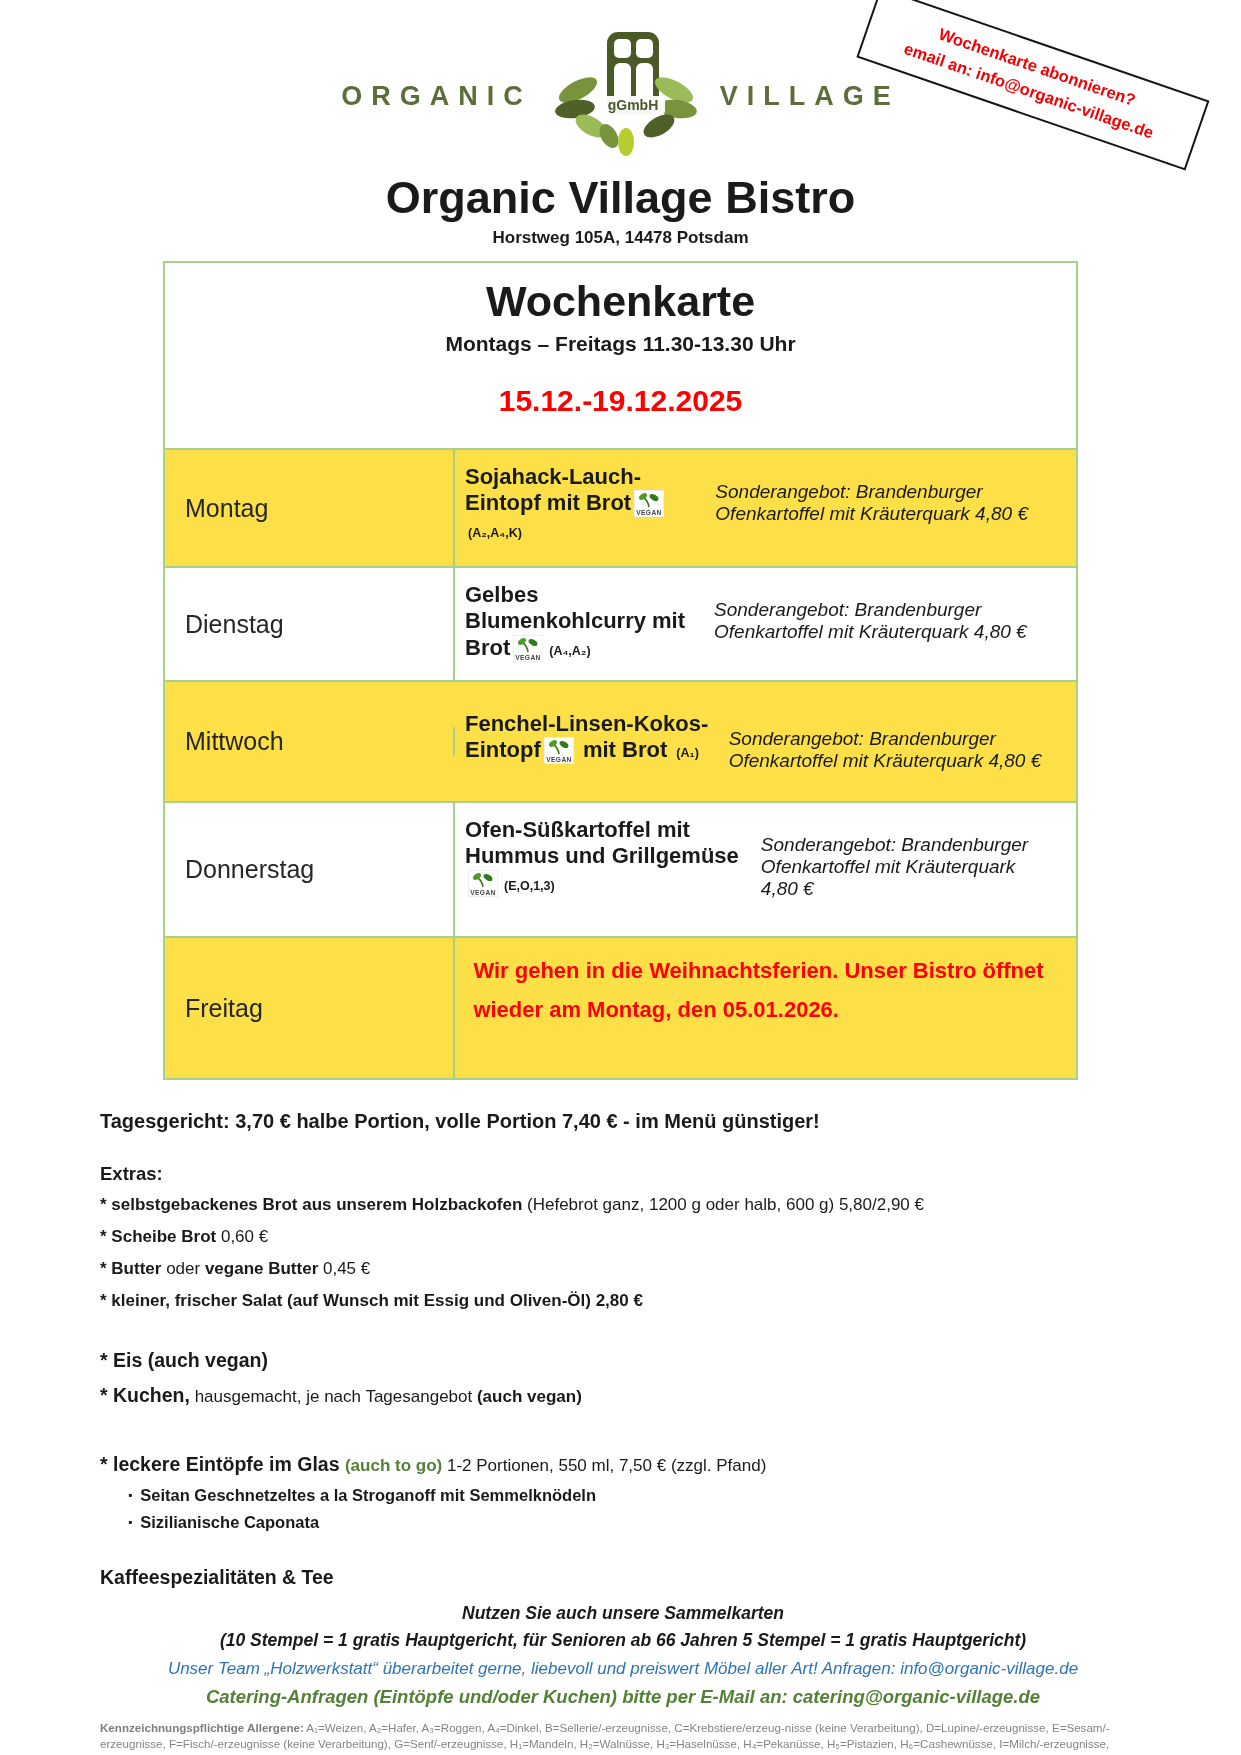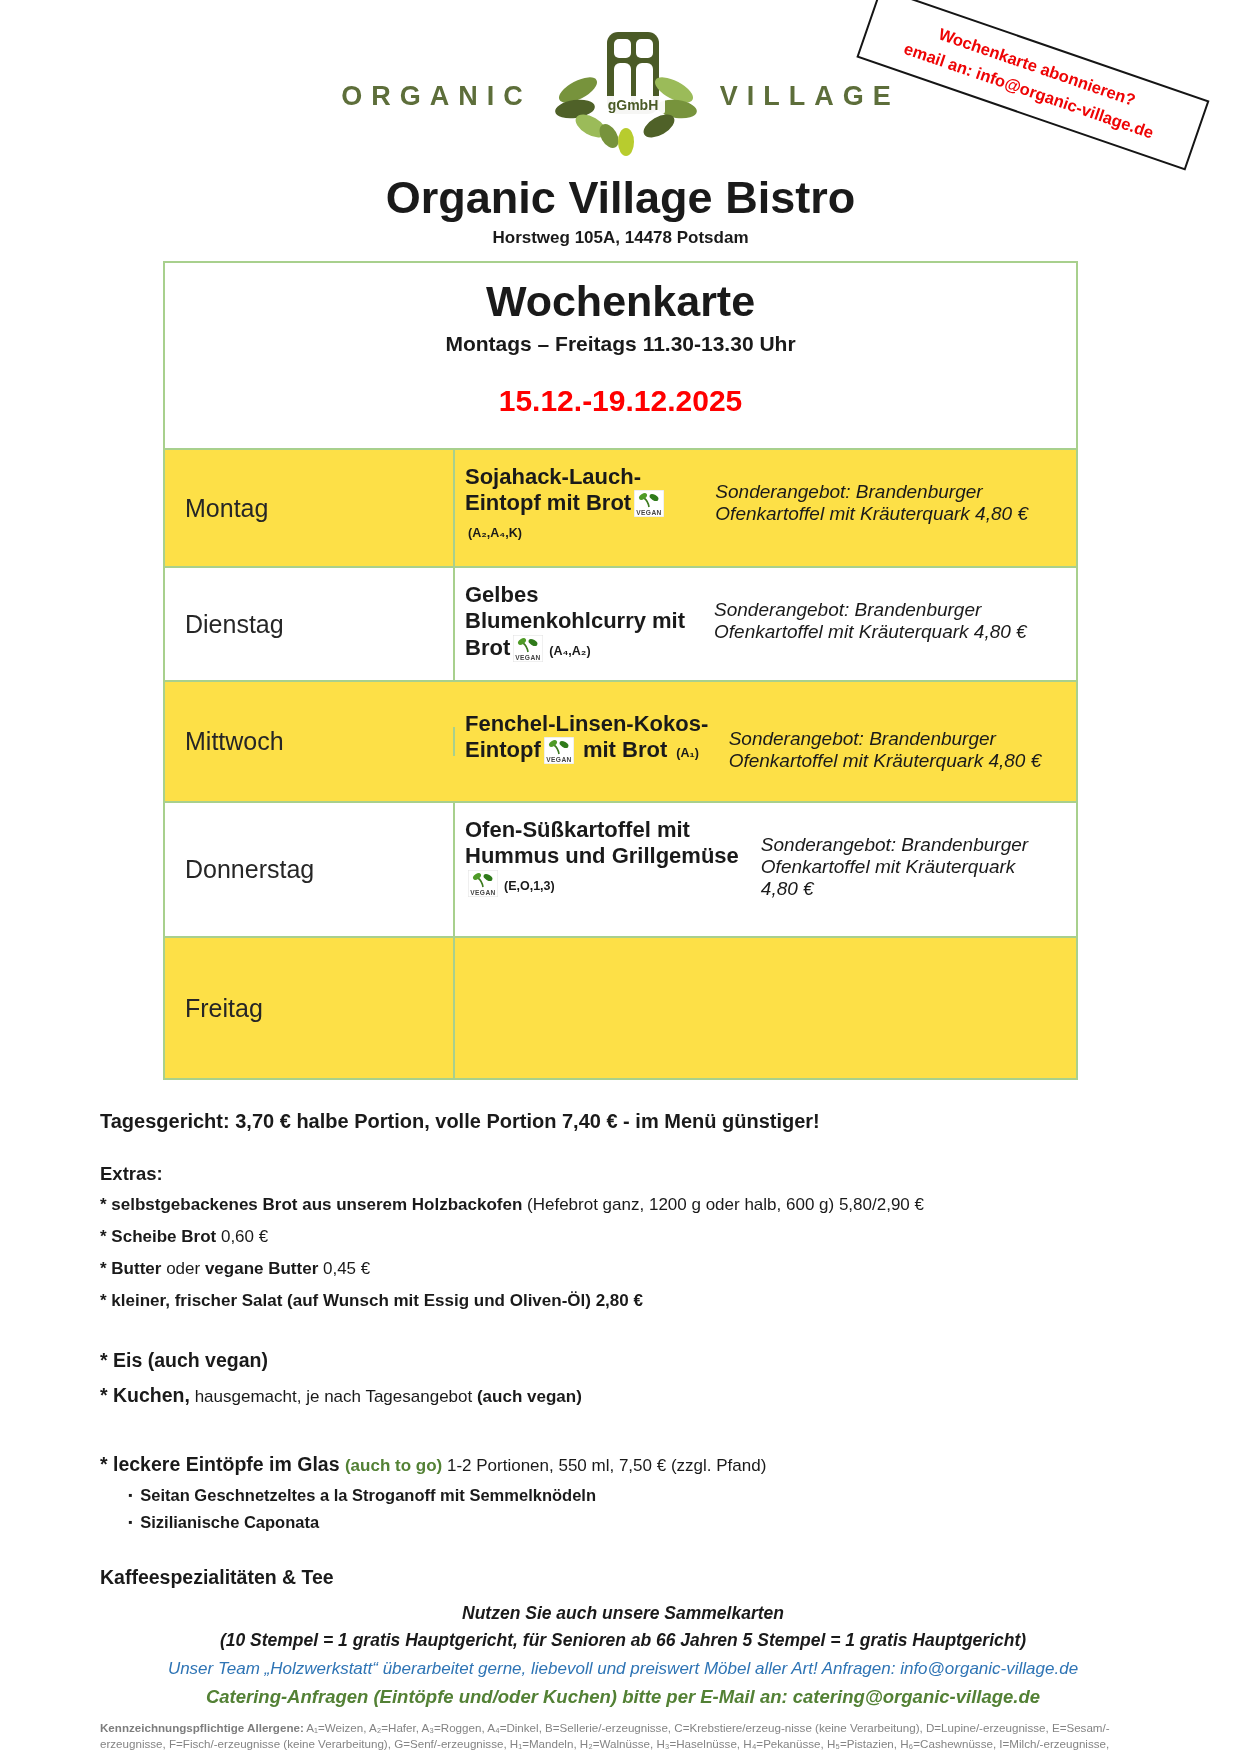--- a/index.html
+++ b/index.html
@@ -169,20 +169,26 @@
                 <ellipse cx="20" cy="7.5" rx="4.8" ry="2.8" transform="rotate(30 20 7.5)" fill="#2f7a1a"></ellipse>
                 <text x="15" y="24.5" text-anchor="middle" font-family="Liberation Sans, sans-serif" font-size="6.6" letter-spacing="0.4" fill="#444">VEGAN</text>
               </svg></span><span></span><span class="codes">(E,O,1,3)</span>
         </div>
         <div class="special">Sonderangebot: Brandenburger Ofenkartoffel mit Kräuterquark 4,80 €</div>
       </div>
     </div>
 
     <div class="mrow green" style="min-height:140px;">
       <div class="day-cell">Freitag</div>
+      <div class="content-cell">
+        <div class="notice">
+          <div>Wir gehen in die Weihnachtsferien. Unser Bistro öffnet</div>
+          <div>wieder am Montag, den 05.01.2026.</div>
+        </div>
+      </div>
     </div>
   </div>
 
   <div class="below">
 
     <div class="tagesgericht">Tagesgericht: 3,70 € halbe Portion, volle Portion 7,40 € - im Menü günstiger!</div>
 
     <div class="sec-head">Extras:</div>
 
     <div class="x-line"><span class="b">* selbstgebackenes Brot aus unserem Holzbackofen</span><span> (Hefebrot ganz, 1200 g oder halb, 600 g) 5,80/2,90 €</span></div>

